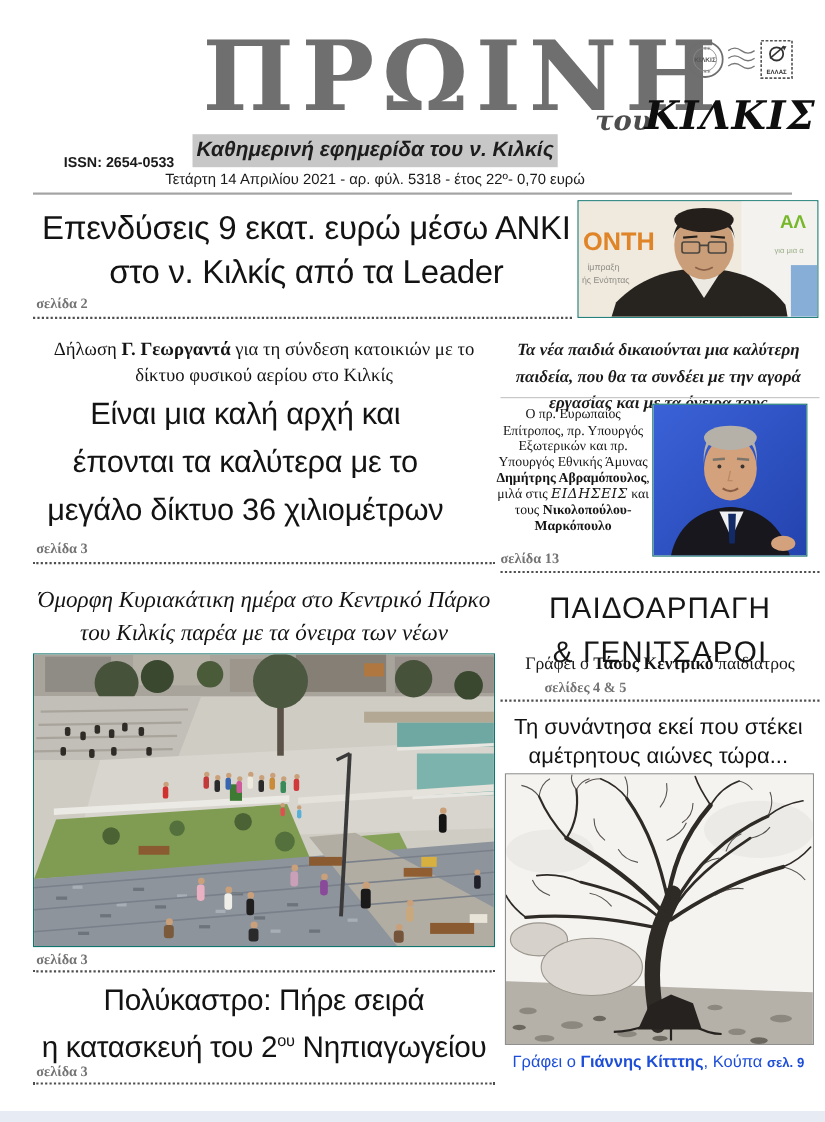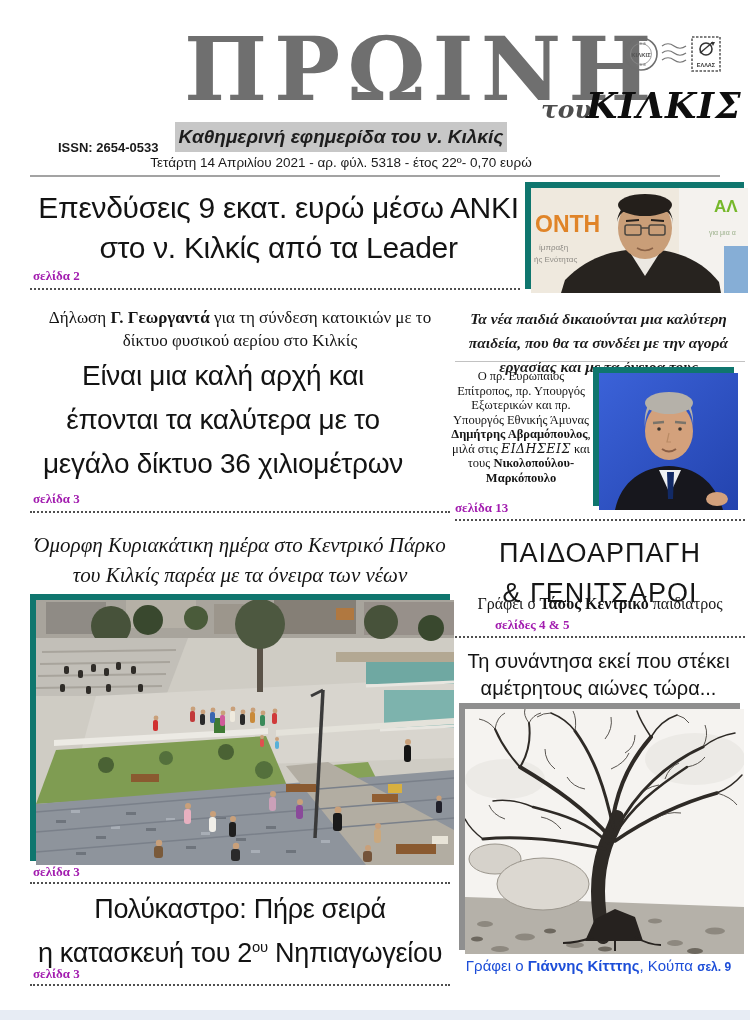--- a/index.html
+++ b/index.html
@@ -7,24 +7,24 @@
     position:relative; width:750px; height:1020px; margin:0 auto;
     background:#fff; overflow:hidden;
     font-family:"Liberation Sans", sans-serif; color:#161616;
   }
   .abs { position:absolute; }
   .center { text-align:center; }
   .serif { font-family:"Liberation Serif", serif; }
   .mast-serif { font-family:"DejaVu Serif", serif; }
   .headline { font-family:"Liberation Sans", sans-serif; font-weight:400; color:#131313; letter-spacing:-0.3px; }
   .hl-line { display:block; white-space:nowrap; }
-  .pageref { font-family:"Liberation Serif", serif; font-weight:bold; font-size:13px; color:#a21caf; }
+  .pageref { font-family:"Liberation Serif", serif; font-weight:bold; font-size:13px; color:#737373; }
   .dotted { border-bottom:2px dotted #4f4f4f; height:0; }
   .thinrule { border-bottom:1px solid #c2c2c2; height:0; }
-  .photo { border:6px solid #0f766e; box-sizing:border-box; background:#eee; }
+  .photo { border:1px solid #0f766e; box-sizing:border-box; background:#eee; }
   .badge {
     border:2.5px solid #3d3d3d; border-radius:19px; text-align:center;
     font-weight:bold; font-size:21px; color:#4a4a4a; line-height:33px;
     letter-spacing:0.5px; background:#fff;
   }
   .mast-title { font-weight:bold; font-size:88px; line-height:0.95; color:#6f6f6f; letter-spacing:7px; }
   .mast-of { font-style:italic; font-weight:bold; font-size:25px; color:#4d4d4d; }
   .mast-region { font-style:italic; font-weight:bold; font-size:36px; color:#0e0e0e; letter-spacing:1px; }
   .subbar { background:#c7c7c7; text-align:center; font-style:italic; font-weight:bold; font-size:19px; line-height:30px; color:#1d1d1d; }
   .issn { font-weight:bold; font-size:13px; color:#1a1a1a; }

